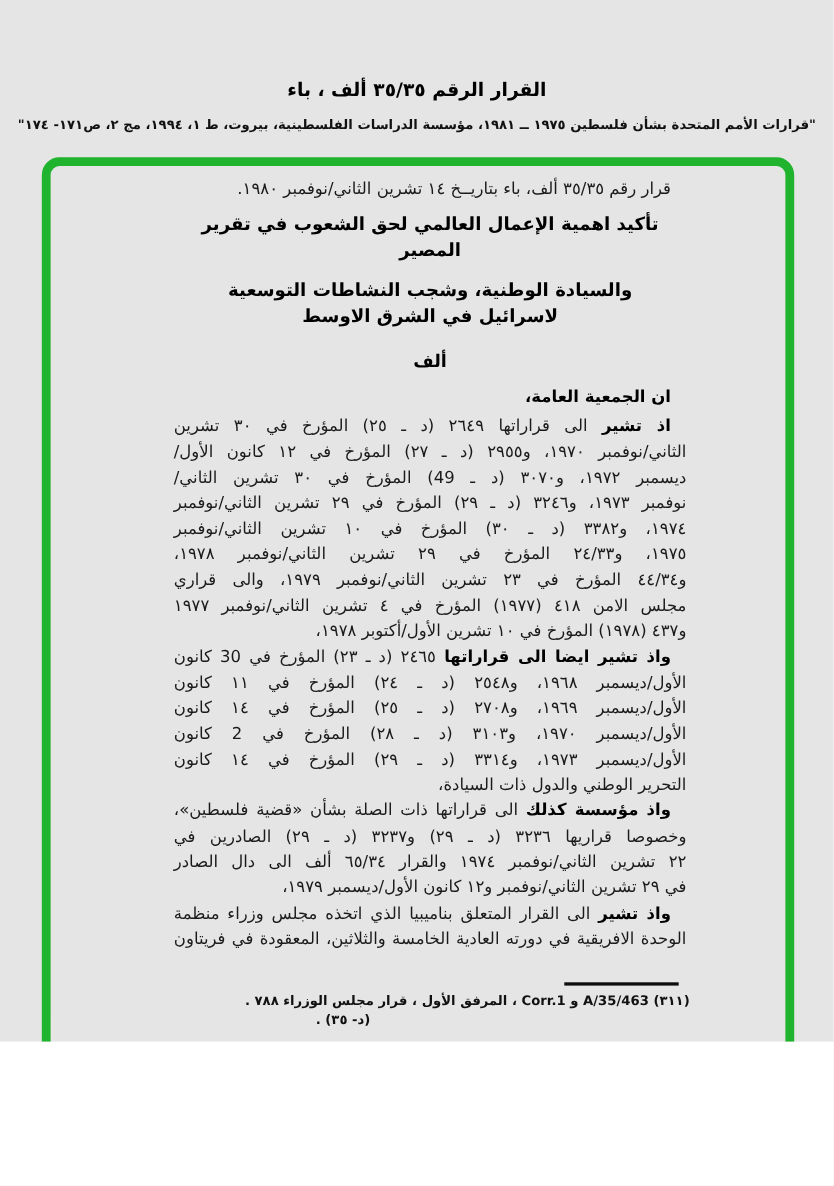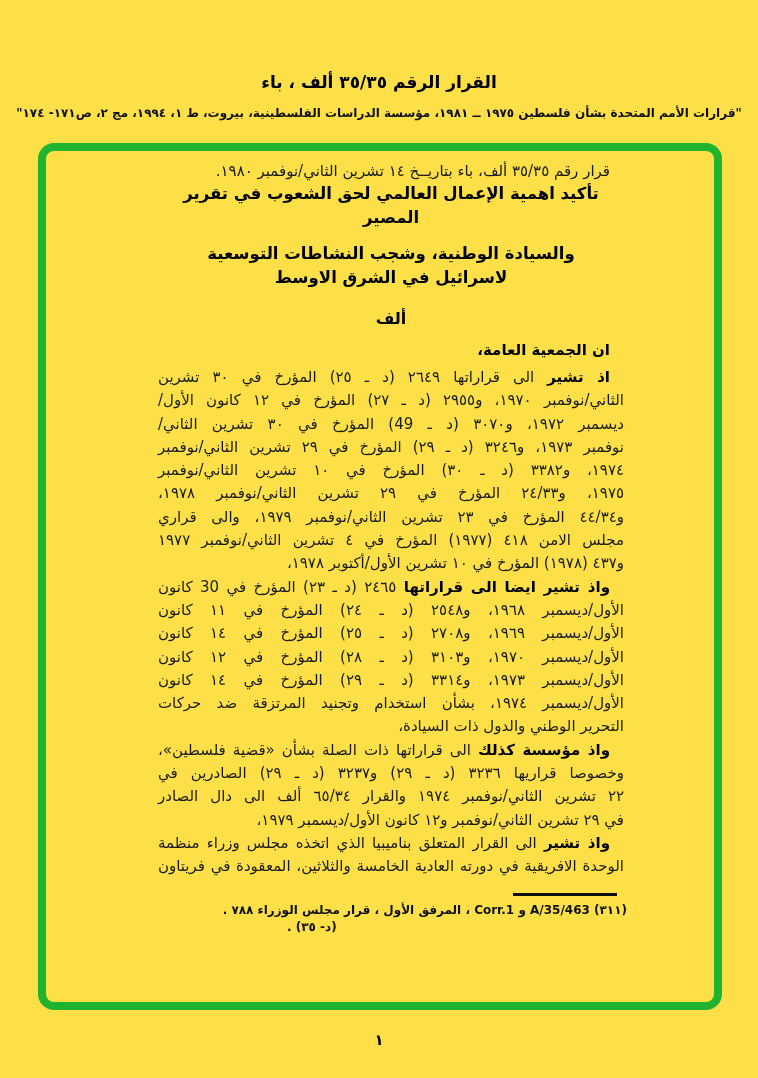--- a/index.html
+++ b/index.html
@@ -1,37 +1,37 @@
 <!DOCTYPE html>
 <html lang="ar" style="--green: #1fb32e;"><head>
 <meta charset="utf-8">
 <style>
   html,body{margin:0;padding:0;background:#ffffff;}
   .page{
-    position:relative;width:758px;height:1078px;background:#fde047;
+    position:relative;width:758px;height:947px;background:#e5e5e5;
     font-family:"DejaVu Sans",sans-serif;color:#161616;overflow:hidden;
   }
   .header-title{
     position:absolute;top:72px;left:0;right:0;text-align:center;
     font-weight:700;font-size:17px;color:#000;direction:rtl;
   }
   .header-source{
     position:absolute;top:106px;left:0;right:0;text-align:center;
     font-weight:700;font-size:12px;white-space:nowrap;color:#111;direction:rtl;
   }
   .green-box{
     position:absolute;left:38px;top:143px;width:684px;height:867px;
     box-sizing:border-box;border:8px solid var(--green,#1fb32e);border-radius:16px;
   }
   .textblock{
     position:absolute;left:158px;top:158px;width:466px;direction:rtl;
     font-size:15px;color:#1a1a1a;
   }
   .intro{text-align:right;padding-right:14px;line-height:22px;margin-top:2px;}
-  .doc-title{text-align:center;font-weight:700;font-size:16.5px;line-height:24px;margin-top:0;color:#000;}
+  .doc-title{text-align:center;font-weight:700;font-size:16.5px;line-height:24px;margin-top:10px;color:#000;}
   .alef{text-align:center;font-weight:700;font-size:16px;margin-top:19px;color:#000;}
   .preamble{text-align:right;padding-right:14px;font-weight:700;line-height:23px;margin-top:11px;color:#000;}
   .paras{margin-top:4px;}
   .tline{line-height:23.3px;}
   .firstline{padding-right:14px;}
   .just{text-align:justify;text-align-last:justify;text-justify:inter-word;}
   .lastline{text-align:right;}
   .b{font-weight:700;color:#000;}
   sup.fn{font-size:10px;line-height:0;}
   .footnote-rule{position:absolute;top:893px;left:513px;width:104px;height:3px;background:#0d0d0d;}
@@ -84,23 +84,22 @@
           </div>
       </div>
 
       <div>
         <div class="tline just firstline">
           <span class="b">واذ تشير ايضا الى قراراتها</span><span> ٢٤٦٥ (د ـ ٢٣) المؤرخ في 30 كانون</span>
         </div>
         <div>
             <div class="tline just">الأول/ديسمبر ١٩٦٨، و٢٥٤٨ (د ـ ٢٤) المؤرخ في ١١ كانون</div>
             <div class="tline just">الأول/ديسمبر ١٩٦٩، و٢٧٠٨ (د ـ ٢٥) المؤرخ في ١٤ كانون</div>
-            <div class="tline just">الأول/ديسمبر ١٩٧٠، و٣١٠٣ (د ـ ٢٨) المؤرخ في ١٢ كانون</div>
+            <div class="tline just">الأول/ديسمبر ١٩٧٠، و٣١٠٣ (د ـ ٢٨) المؤرخ في 2 كانون</div>
             <div class="tline just">الأول/ديسمبر ١٩٧٣، و٣٣١٤ (د ـ ٢٩) المؤرخ في ١٤ كانون</div>
-            <div class="tline just">الأول/ديسمبر ١٩٧٤، بشأن استخدام وتجنيد المرتزقة ضد حركات</div>
             <div class="tline lastline">التحرير الوطني والدول ذات السيادة،</div>
           </div>
       </div>
 
       <div>
         <div class="tline just firstline">
           <span class="b">واذ مؤسسة كذلك</span><span> الى قراراتها ذات الصلة بشأن «قضية فلسطين»،</span>
         </div>
         <div>
             <div class="tline just">وخصوصا قراريها ٣٢٣٦ (د ـ ٢٩) و٣٢٣٧ (د ـ ٢٩) الصادرين في</div>

